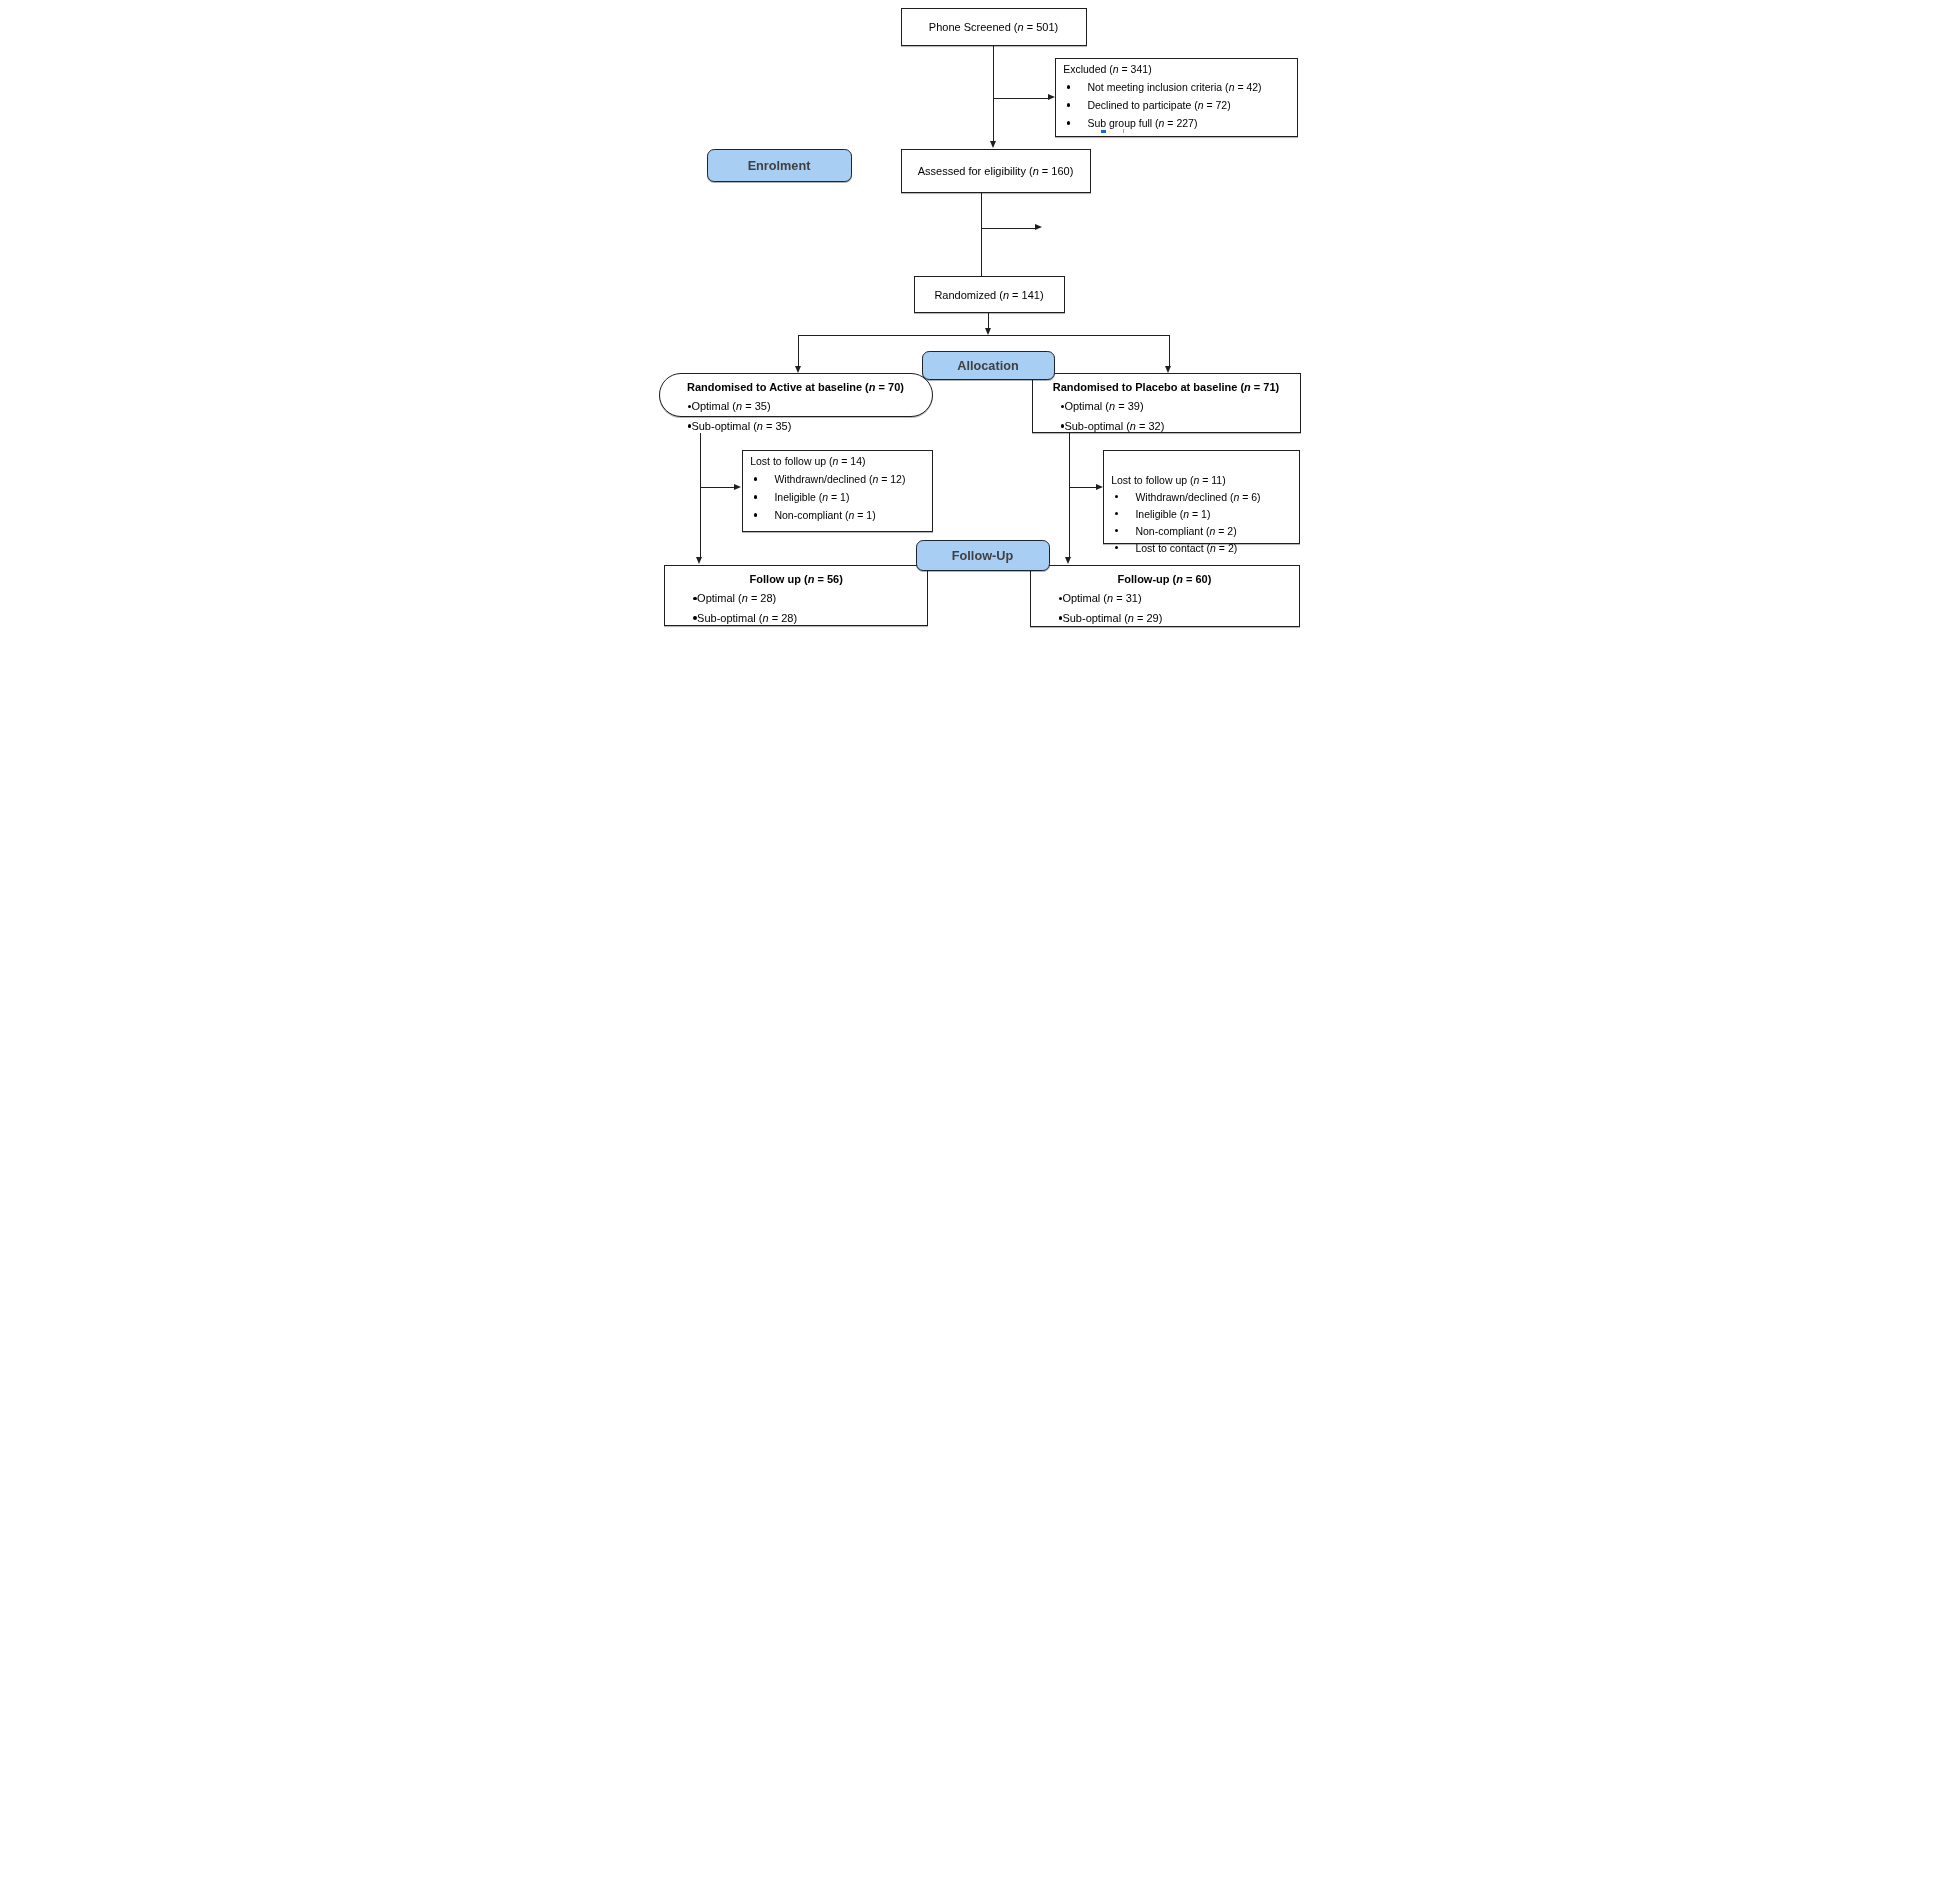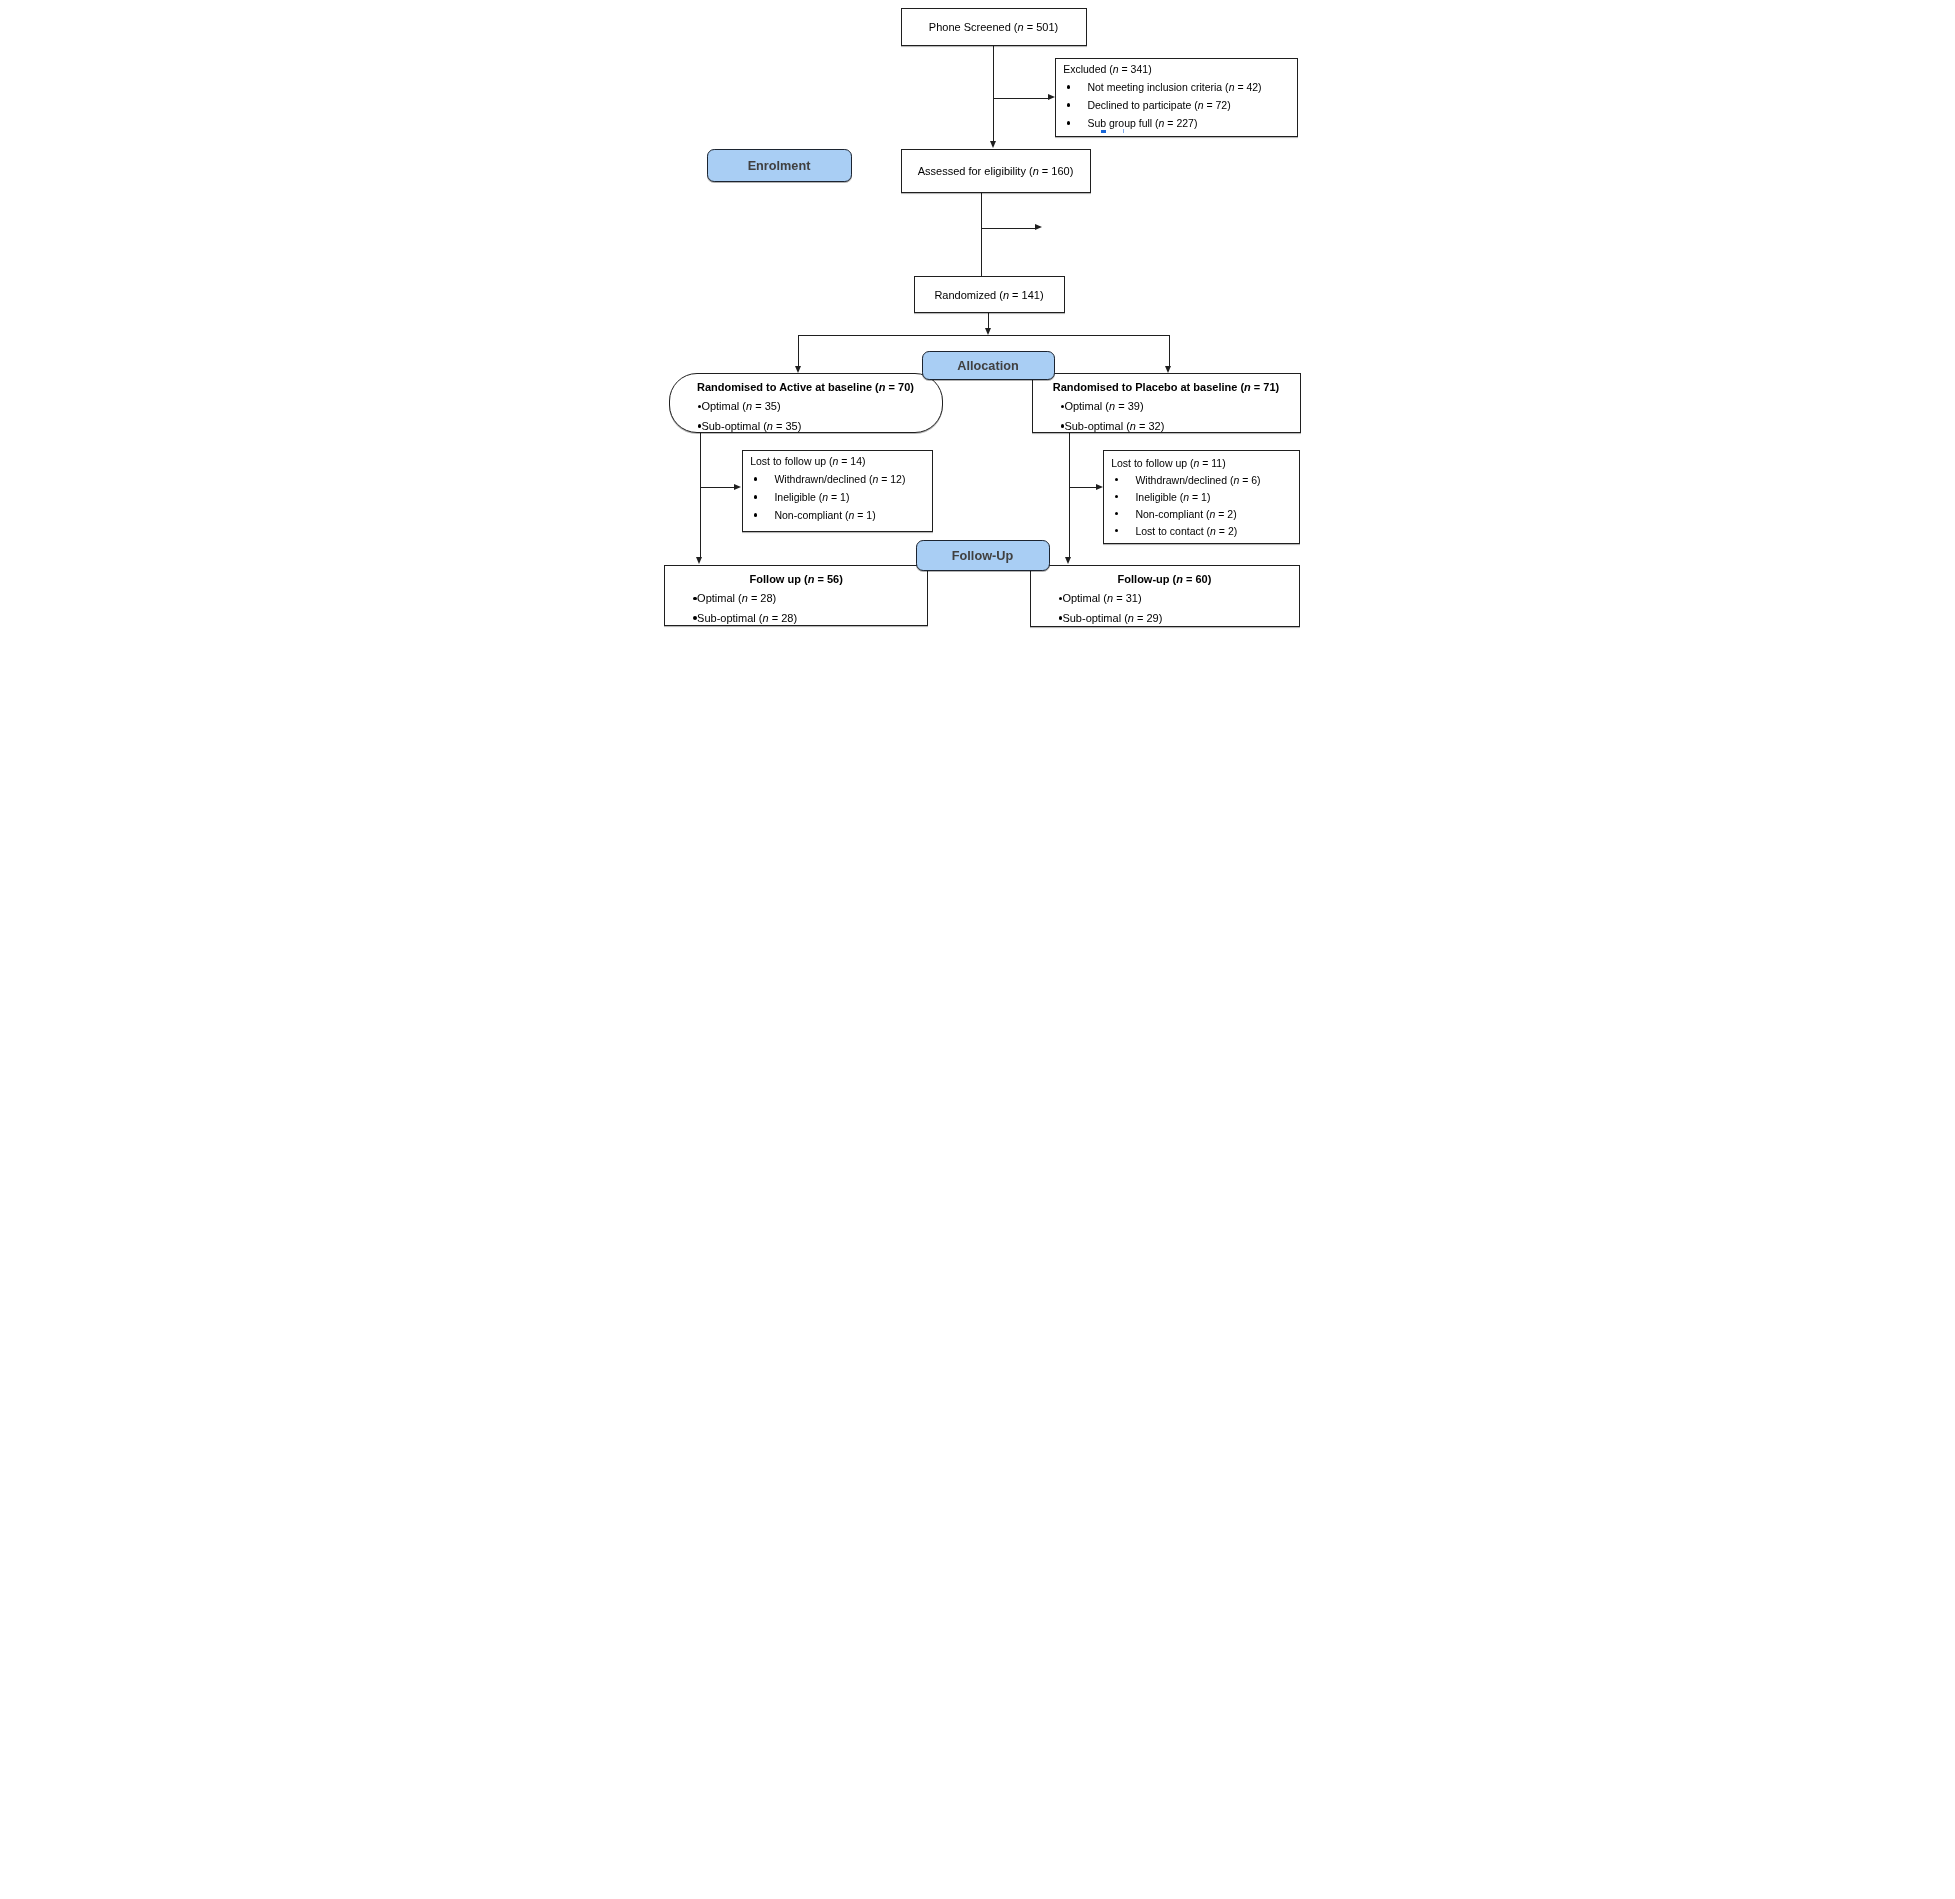--- a/index.html
+++ b/index.html
@@ -115,21 +115,21 @@
 
 
   <div class="box center-box" style="left:262px; top:276px; width:151px; height:37px;">
     <span class="nfmt">Randomized (<i>n</i> = 141)</span>
   </div>
 
   <div class="stage" style="left:270px; top:351px; width:133px; height:29px;">
     <span>Allocation</span>
   </div>
 
-  <div class="box main-list" style="left:17px; top:373px; width:274px; height:60px;border-radius:28px;">
+  <div class="box main-list" style="left:7px; top:373px; width:274px; height:44px;border-radius:28px;">
     <div class="title-row">
         <span class="nfmt">Randomised to Active at baseline (<i>n</i> = 70)</span>
       </div>
     <div class="li">
         <span class="dot"></span>
         <span class="btext nfmt">Optimal (<i>n</i> = 35)</span>
       </div>
     <div class="li">
         <span class="dot"></span>
         <span class="btext nfmt">Sub-optimal (<i>n</i> = 35)</span>
@@ -161,21 +161,21 @@
     <div class="li">
         <span class="dot"></span>
         <span class="btext nfmt">Ineligible (<i>n</i> = 1)</span>
       </div>
     <div class="li">
         <span class="dot"></span>
         <span class="btext nfmt">Non-compliant (<i>n</i> = 1)</span>
       </div>
   </div>
 
-  <div class="box side-list" style="left:451px; top:450px; width:197px; height:94px; padding-top:3px;">
+  <div class="box side-list" style="left:451px; top:450px; width:197px; height:94px; padding-top:20px;">
     <div class="title-row" style="height:17px;">
         <span class="nfmt">Lost to follow up (<i>n</i> = 11)</span>
       </div>
     <div class="li" style="height:17px;">
         <span class="dot"></span>
         <span class="btext nfmt">Withdrawn/declined (<i>n</i> = 6)</span>
       </div>
     <div class="li" style="height:17px;">
         <span class="dot"></span>
         <span class="btext nfmt">Ineligible (<i>n</i> = 1)</span>

